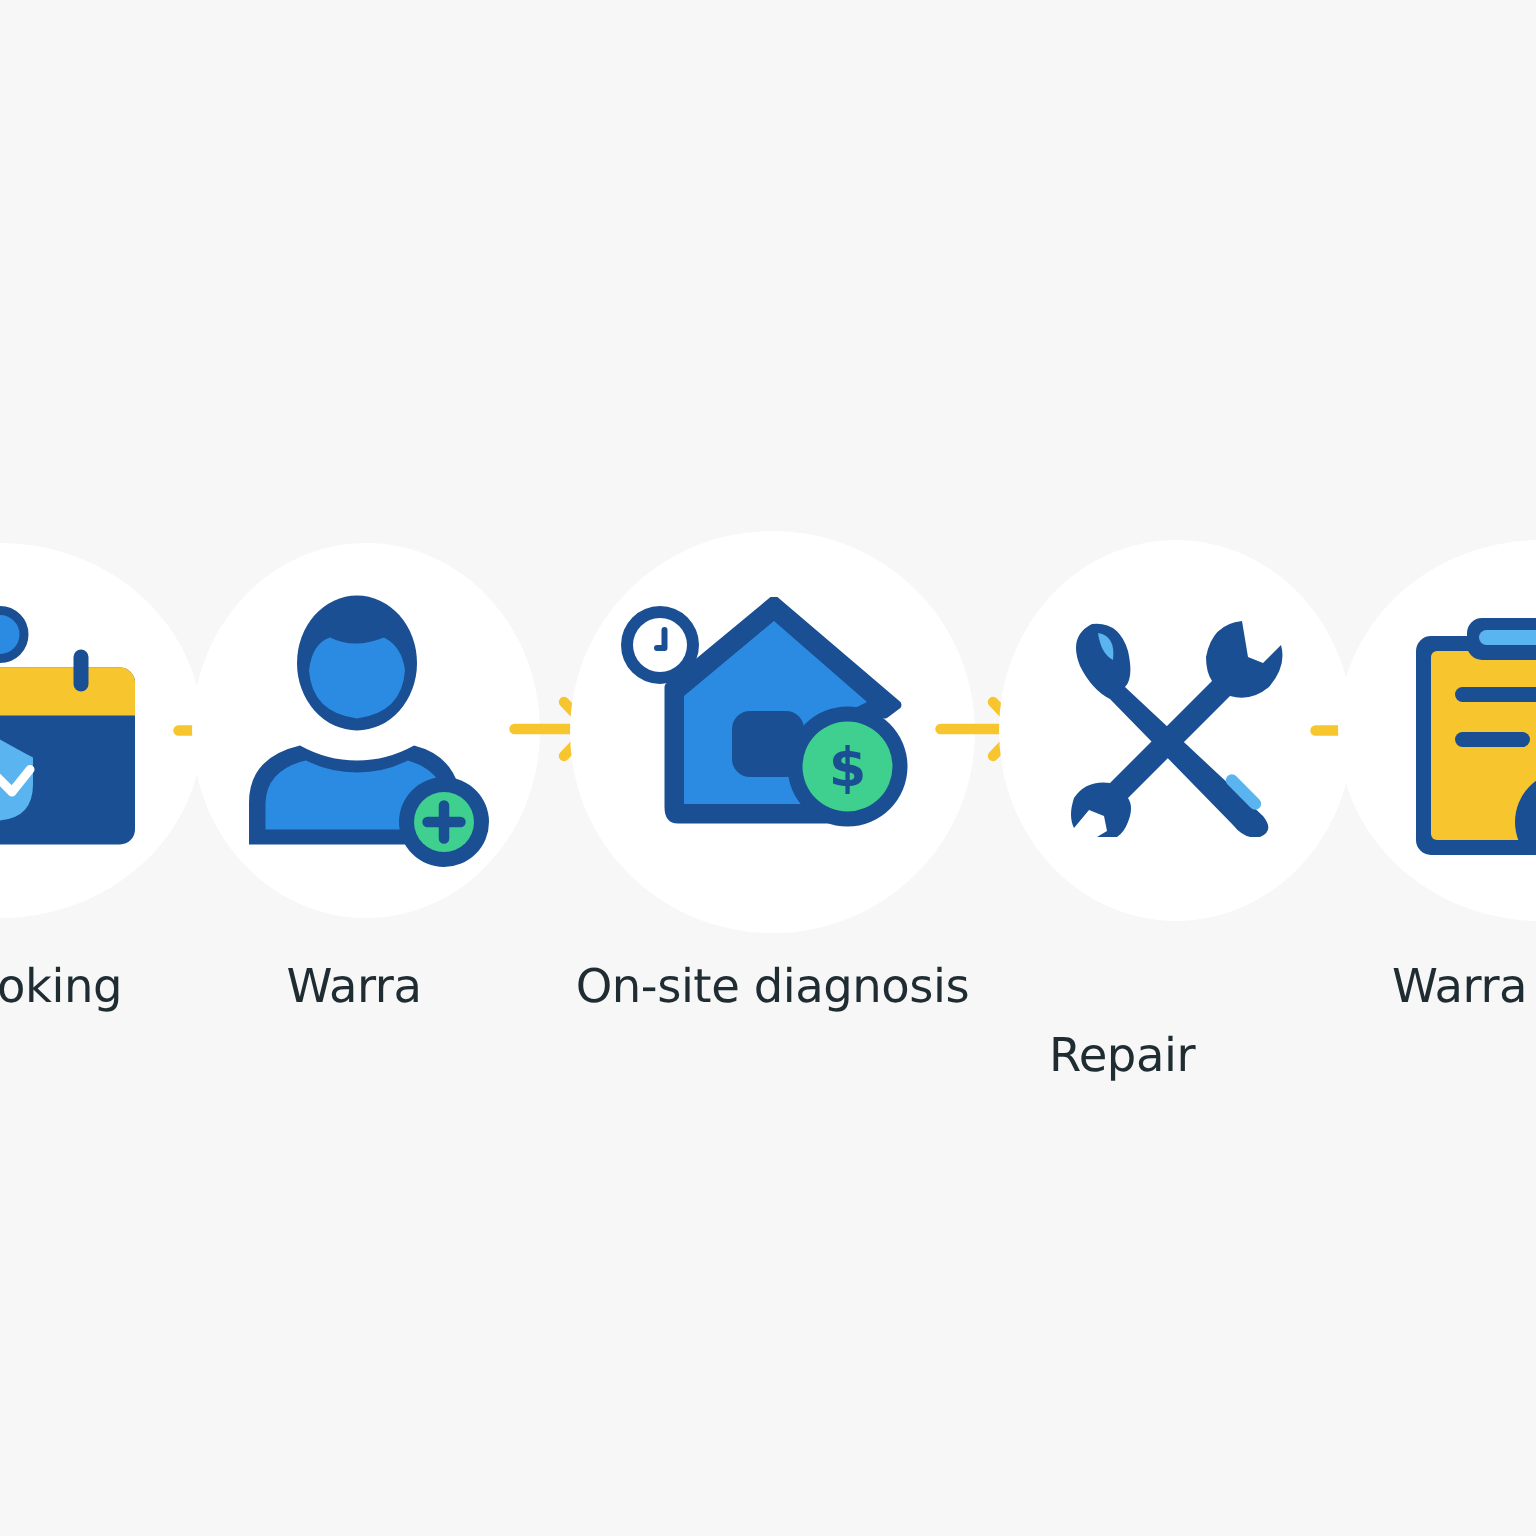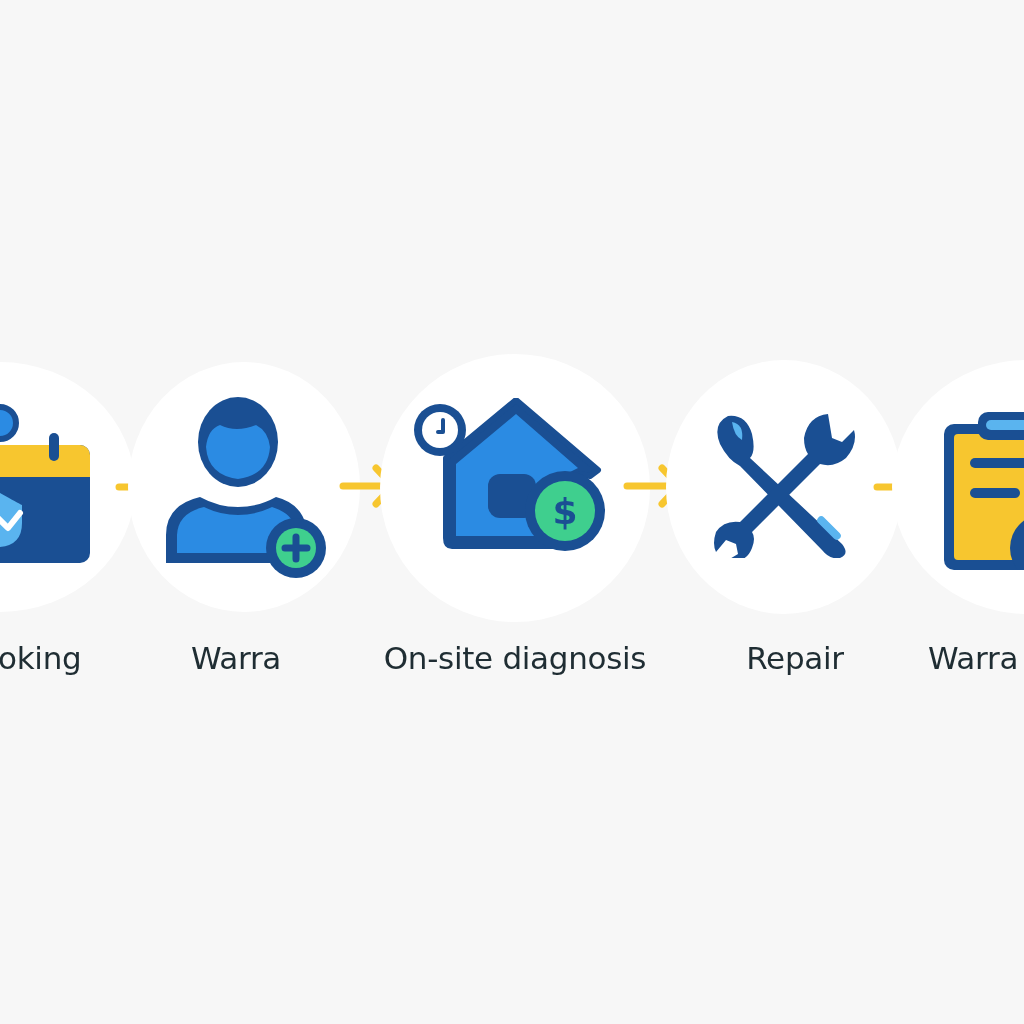--- a/index.html
+++ b/index.html
@@ -94,21 +94,21 @@
 
 <div class="circle" style="left:666px; top:360px; width:236px; height:254px;"></div>
 <svg class="icon" style="left:710px; top:408px;" width="150" height="150" viewBox="0 0 150 150">
 
   <path d="M18,8 Q36,6 42,26 Q46,44 40,50 L132,136 Q140,146 130,150 Q120,152 112,142 L30,58 Q18,52 10,36 Q2,16 18,8 Z" fill="#1a4f93"></path>
   <path d="M22,14 Q34,16 32,32 Q24,28 22,14 Z" fill="#5ab4ef"></path>
   <rect x="104" y="116" width="30" height="8" rx="4" fill="#5ab4ef" transform="rotate(45 119 120)"></rect>
 
   <path d="M118,6 Q98,8 94,30 Q94,40 98,46 L30,114 Q14,112 6,124 Q2,136 6,144 L16,132 L26,136 L28,146 L18,152 Q36,156 42,140 Q46,130 42,124 L110,56 Q124,60 136,50 Q148,36 144,22 L132,34 L122,30 L120,18 Z" fill="#1a4f93"></path>
 </svg>
-<div class="label" style="left:735px; width:120px;">Repair</div>
+<div class="label" style="left:688px; width:120px;margin-top:46px;">Repair</div>
 
 <svg class="arrow" style="left:872px; top:460px;" width="54" height="54" viewBox="0 0 54 54">
   <path d="M5,27 H46 M32,10 L47,27 L32,44" fill="none" stroke="#f7c62f" stroke-width="7" stroke-linecap="round" stroke-linejoin="round"></path>
 </svg>
 
 <div class="circle" style="left:892px; top:360px; width:270px; height:254px;"></div>
 <svg class="icon" style="left:944px; top:412px;" width="80" height="158" viewBox="0 0 80 158">
   <rect x="0" y="12" width="100" height="146" rx="10" fill="#1a4f93"></rect>
   <rect x="10" y="22" width="100" height="126" rx="4" fill="#f7c62f"></rect>
 

